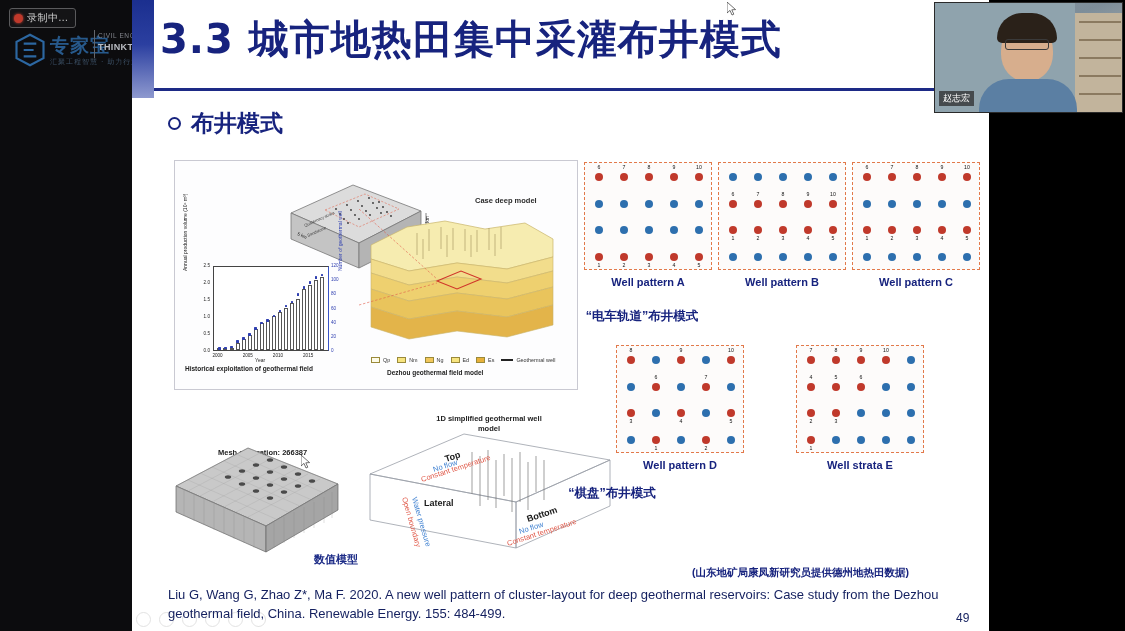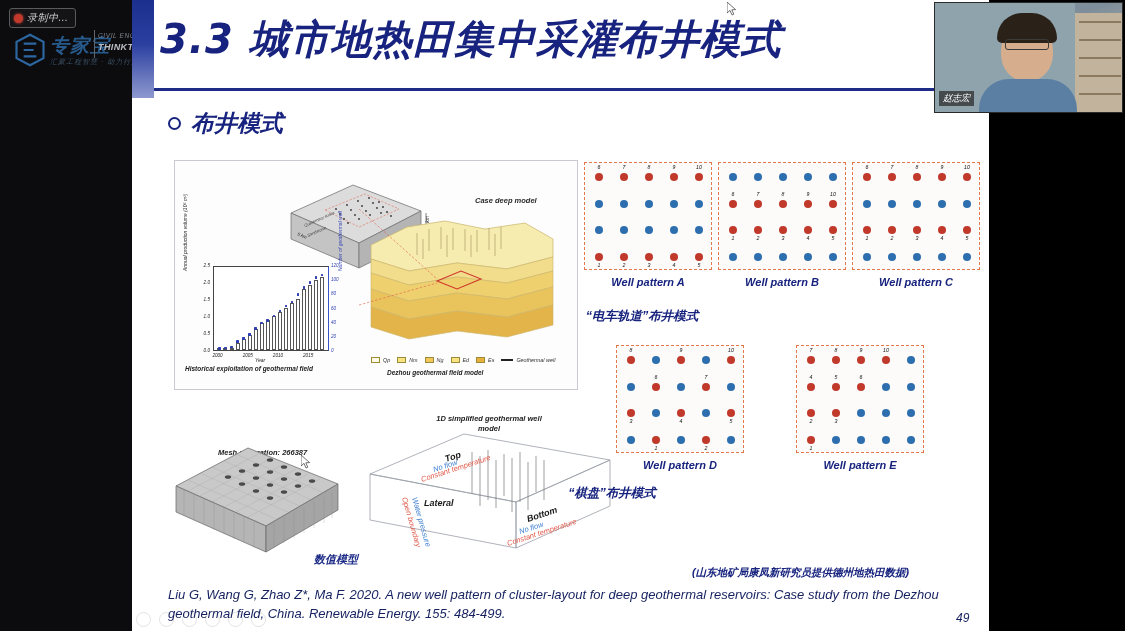--- a/index.html
+++ b/index.html
@@ -1,21 +1,21 @@
 <!DOCTYPE html>
 <html><head>
 <meta charset="utf-8">
 <style>
   * { box-sizing: border-box; margin: 0; padding: 0; }
   html, body {
     width: 1125px; height: 631px;
     background: #000; overflow: hidden;
     font-family: "Liberation Sans", sans-serif;
   }
-  #root { position: relative; width: 915px; height: 631px; background: #7f1d1d; font-style: italic; }
+  #root { position: relative; width: 915px; height: 631px; background: #7f1d1d; }
 
   
   .left-gutter { position:absolute; left:0; top:0; width:132px; height:631px; background:#0c0c0e; }
   .rec-badge {
     position:absolute; left:9px; top:8px;
     border:1px solid #5a5a5c; border-radius:3px;
     padding:2px 7px 2px 4px; display:flex; align-items:center; gap:4px;
     background:#141416;
   }
   .rec-dot { width:9px; height:9px; border-radius:50%; background:#c0392b; box-shadow:0 0 3px #e74c3c; }
@@ -545,21 +545,21 @@
           <div class="dot blue" style="background: rgb(45, 111, 174); left: 60px; top: 63.3333px;"></div>
           <div class="dot blue" style="background: rgb(45, 111, 174); left: 85px; top: 63.3333px;"></div>
           <div class="dot blue" style="background: rgb(45, 111, 174); left: 110px; top: 63.3333px;"></div>
           <div class="dot red" style="background: rgb(192, 57, 43); left: 10px; top: 90px;"></div>
           <div class="dotnum" style="left: 9px; top: 99px;">1</div>
           <div class="dot blue" style="background: rgb(45, 111, 174); left: 35px; top: 90px;"></div>
           <div class="dot blue" style="background: rgb(45, 111, 174); left: 60px; top: 90px;"></div>
           <div class="dot blue" style="background: rgb(45, 111, 174); left: 85px; top: 90px;"></div>
           <div class="dot blue" style="background: rgb(45, 111, 174); left: 110px; top: 90px;"></div>
         </div>
-        <div class="pat-name" style="left: 664px; top: 459px; width: 128px;">Well pattern E</div>
+        <div class="pat-name" style="left: 664px; top: 459px; width: 128px;">Well strata E</div>
       </div>
 
     <div class="grp-cap" style="left:380px;top:485px;width:200px;">“棋盘”布井模式</div>
     <div class="grp-cap" style="left:380px;top:308px;width:260px;">“电车轨道”布井模式</div>
 
     <div class="src-note">(山东地矿局康凤新研究员提供德州地热田数据)</div>
     <div class="citation">Liu G, Wang G, Zhao Z*, Ma F. 2020. A new well pattern of cluster-layout for deep geothermal reservoirs: Case study from the Dezhou geothermal field, China. Renewable Energy. 155: 484-499.</div>
     <div class="pageno">49</div>
     <div class="ctrl-row">
       <span class="ctrl"></span>

